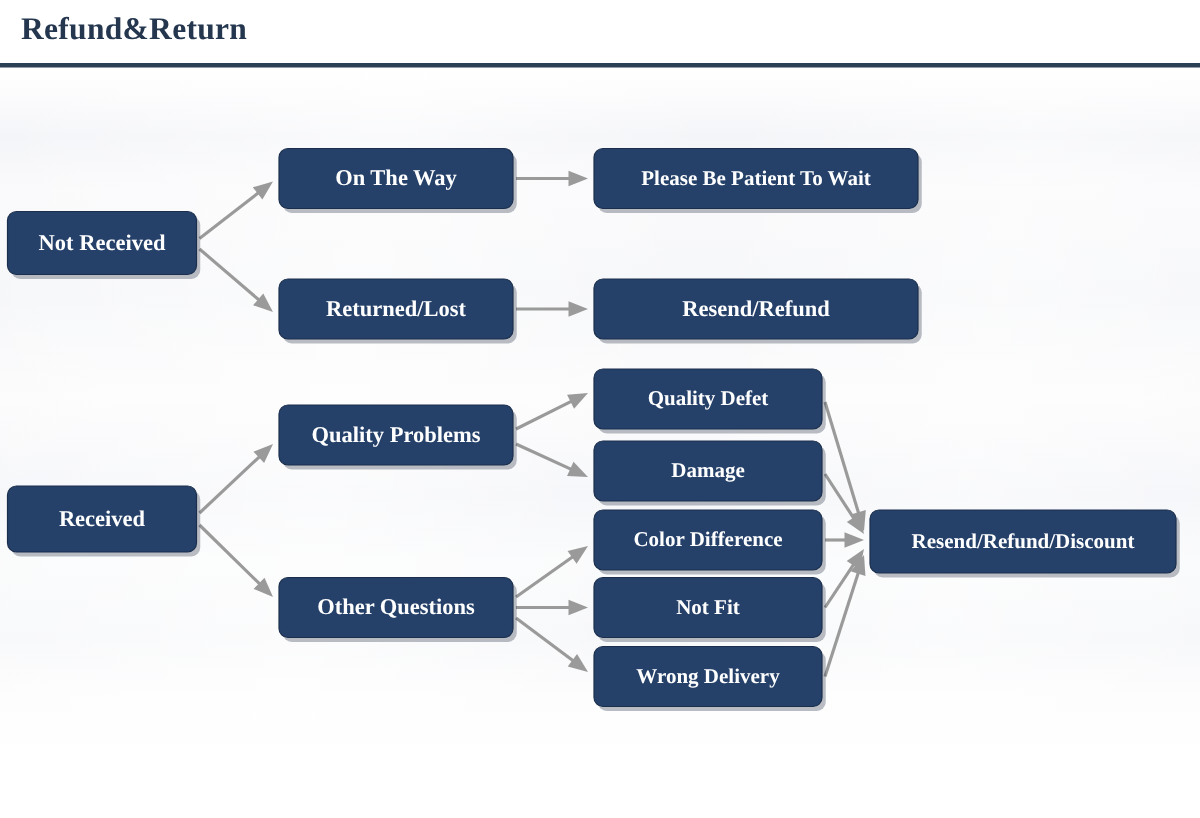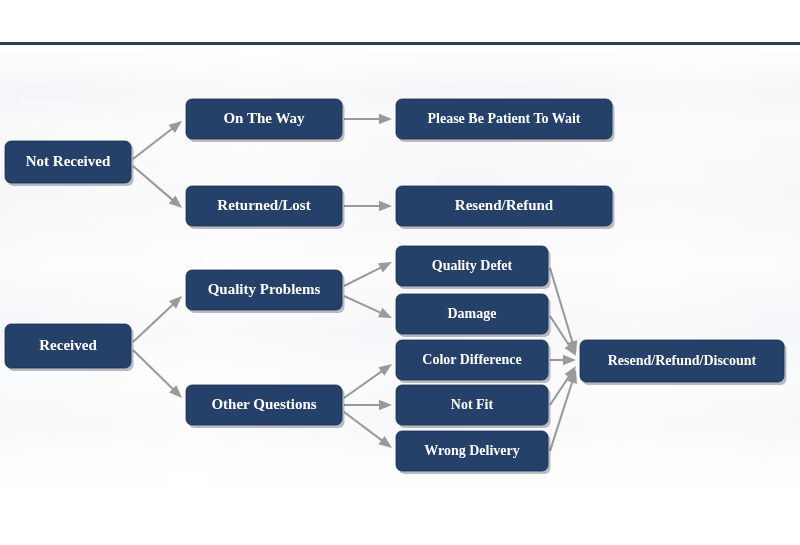--- a/index.html
+++ b/index.html
@@ -109,20 +109,21 @@
   .edge-head {
     fill: #9a9a9a;
   }
 </style>
 </head>
 <body>
 
 <div id="page">
 
   <div id="header">
+    <div id="page-title">Refund&amp;Return</div>
     <div id="title-rule"></div>
   </div>
 
   <div id="canvas">
     <div id="canvas-sheen"></div>
     <svg id="flow" viewBox="0 0 800 499">
       <g id="edges-layer">
           <g>
             <line x1="133" y1="113" x2="173.30758218685781" y2="81.74105871223271" class="edge-line" stroke="#9a9a9a"></line>
             <polygon points="182,75 174.91382488479653,87.07584871703315 168.54046028414015,78.85756278460781" class="edge-head" fill="#9a9a9a"></polygon>

